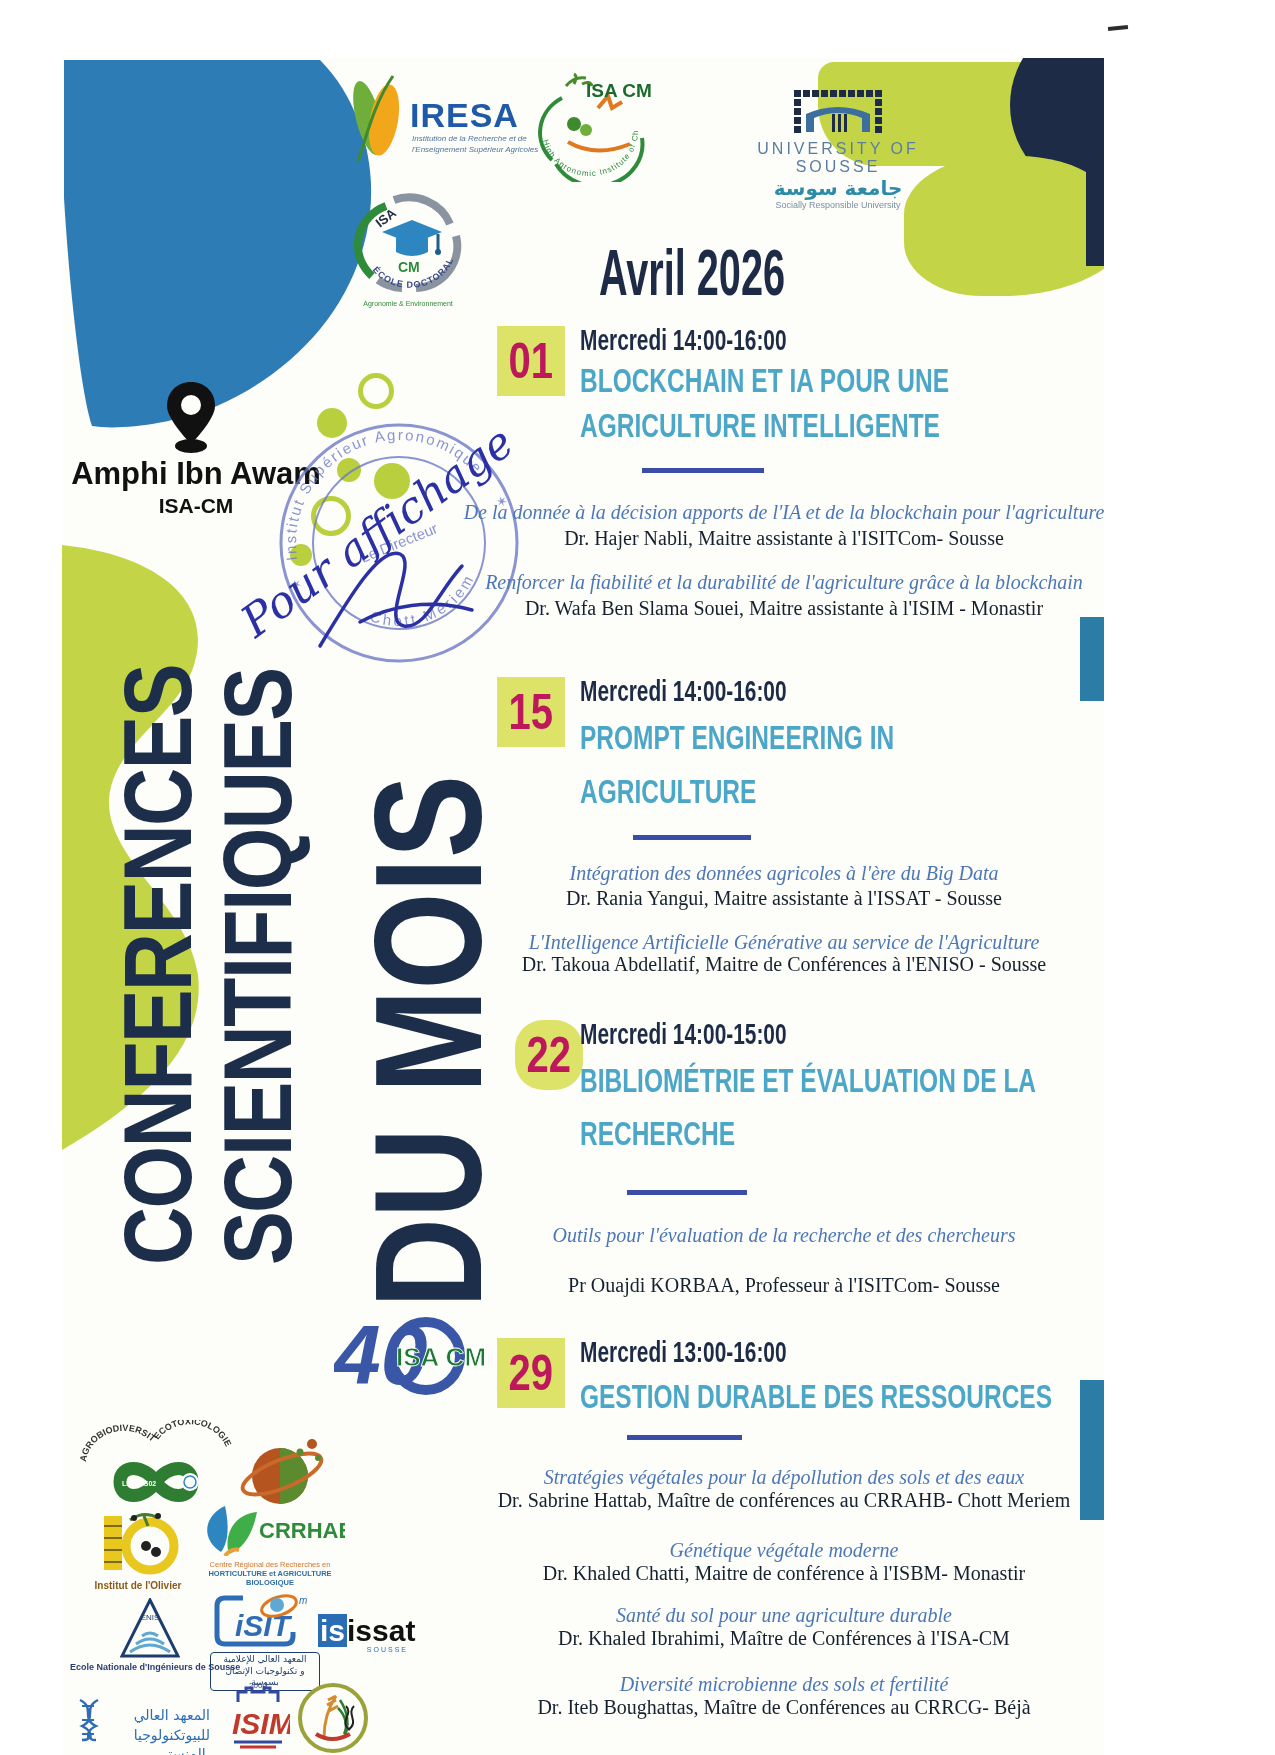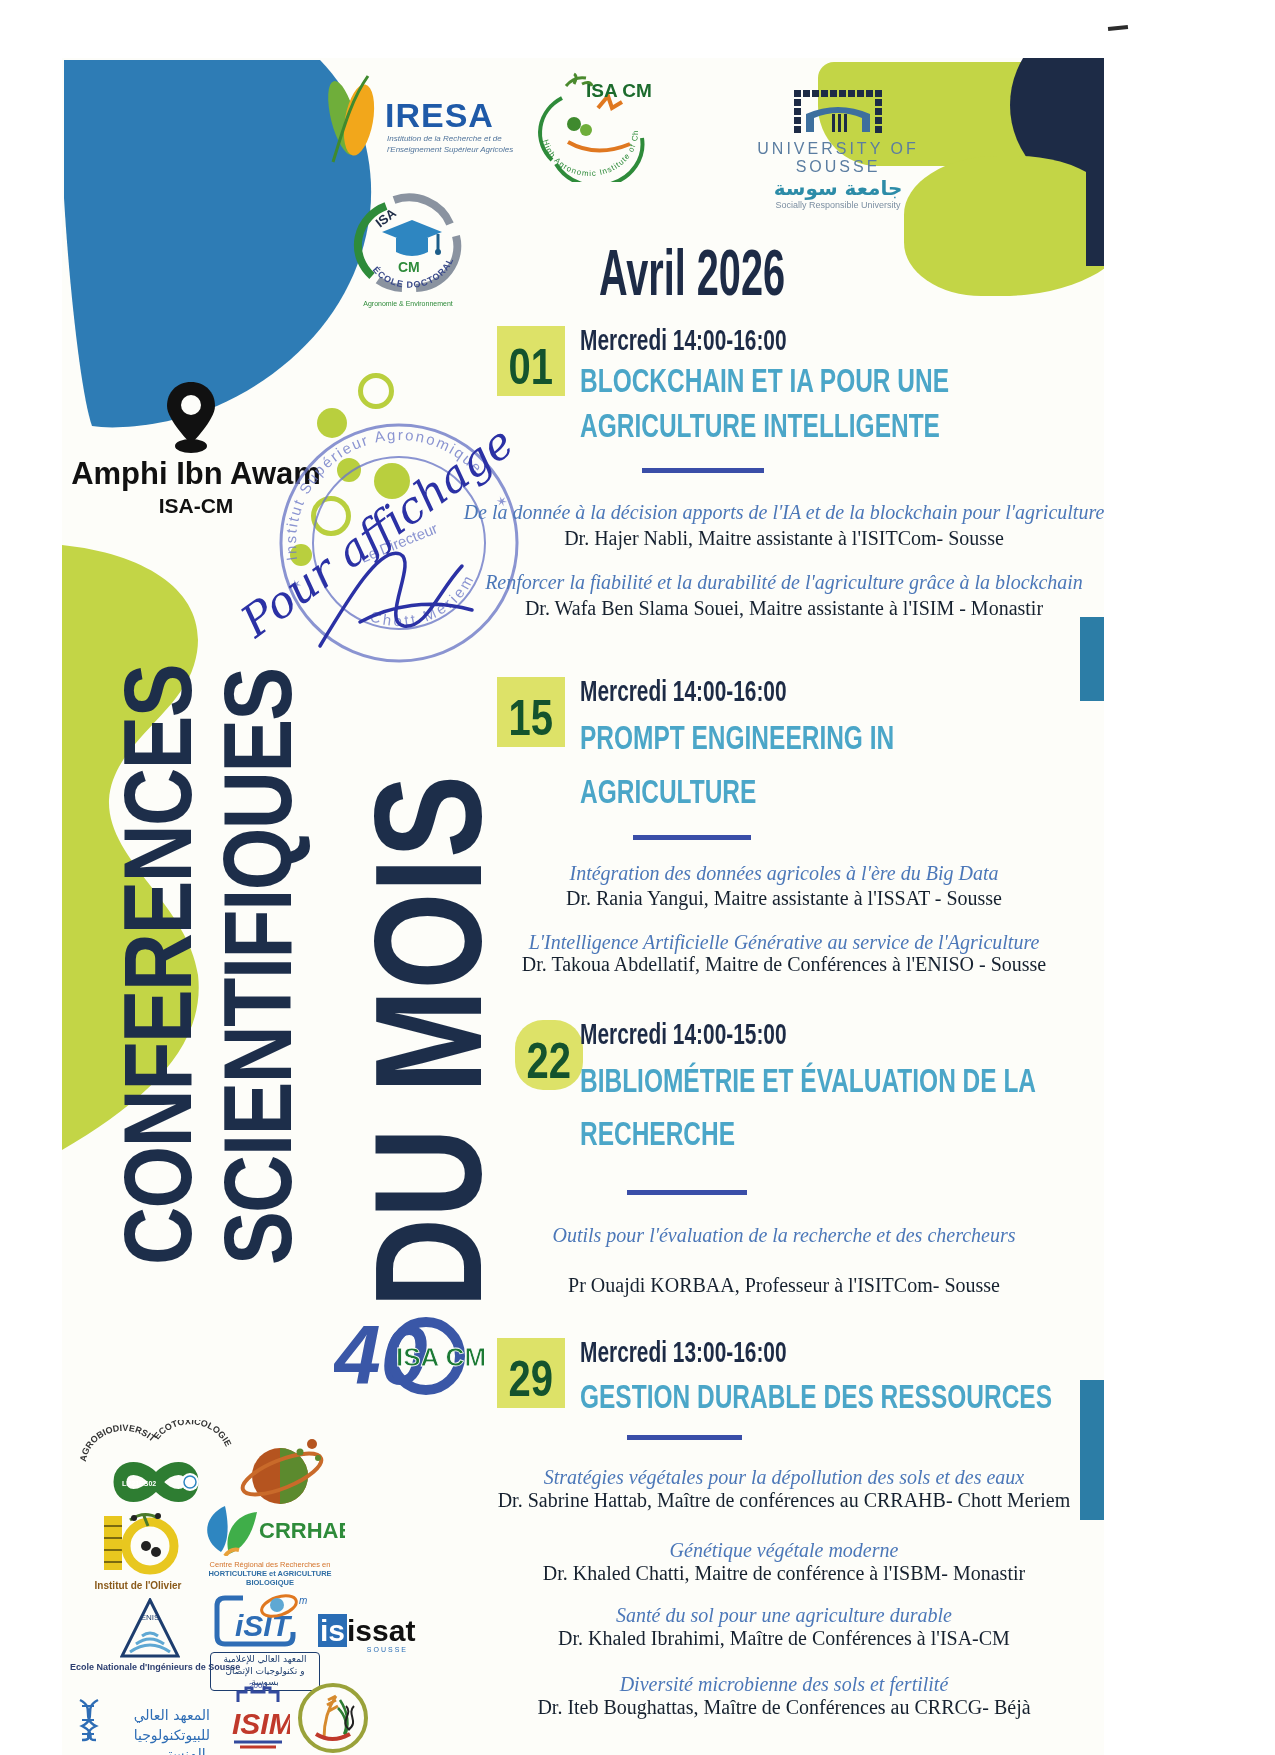--- a/index.html
+++ b/index.html
@@ -3,22 +3,22 @@
 <meta charset="utf-8">
 <style>
   html,body { margin:0; padding:0; background:#fff; }
   body { font-family:"Liberation Sans", sans-serif; }
   .page { position:relative; width:1275px; height:1755px; background:#ffffff; overflow:hidden; }
   .poster { position:absolute; left:62px; top:58px; width:1042px; height:1697px; background:#fdfdf9; overflow:hidden; }
   .abs { position:absolute; }
   
   .cxl { transform:scaleX(0.72); transform-origin:0 0; }
   .vt  { color:#1d2e4a; font-weight:800; white-space:nowrap; }
-  .day { background:#dde268; color:#14532d; font-weight:800; width:68px; height:70px;
-         display:flex; align-items:flex-end; justify-content:center; font-size:50px; }
+  .day { background:#dde268; color:#be185d; font-weight:800; width:68px; height:70px;
+         display:flex; align-items:center; justify-content:center; font-size:50px; }
   .day span { display:inline-block; transform:scaleX(0.8); }
   .sched { color:#1d2b46; font-weight:800; font-size:29px; white-space:nowrap; }
   .ctitle { color:#4ba6c8; font-weight:800; font-size:34px; line-height:1.32; white-space:nowrap; }
   .ctitle span { display:block; }
   .rule { background:#3a4ea8; height:5px; }
   .talk { position:absolute; left:352px; width:740px; text-align:center; }
   .topic { font-family:"Liberation Serif", serif; font-style:italic; font-size:20px; color:#4b77b8; }
   .speaker { font-family:"Liberation Serif", serif; font-size:20px; color:#16212f; }
   .dot { position:absolute; border-radius:50%; background:#b9cf3e; }
   .dotO { position:absolute; border-radius:50%; border:5px solid #b9cf3e; background:transparent; }
@@ -49,21 +49,21 @@
       <path d="M0,487 C95,497 152,542 132,607 C117,657 50,687 47,742 C45,802 126,847 136,917 C144,987 86,1042 0,1092 Z" fill="#c3d546"></path>
     </svg>
 
     <div class="dot" style="left:255px; top:350px; width:30px; height:30px;"></div>
     <div class="dotO" style="left:296px; top:315px; width:26px; height:26px;"></div>
     <div class="dot" style="left:275px; top:400px; width:24px; height:24px;"></div>
     <div class="dot" style="left:312px; top:405px; width:36px; height:36px;"></div>
     <div class="dotO" style="left:249px; top:438px; width:30px; height:30px;"></div>
     <div class="dot" style="left:228px; top:486px; width:22px; height:22px;"></div>
 
-    <div class="abs" style="left:251px; top:12px; width:215px; height:96px;">
+    <div class="abs" style="left:276px; top:12px; width:215px; height:96px;">
       <svg width="70" height="96" viewBox="0 0 70 96" style="position:absolute; left:0; top:0;">
         <ellipse cx="30" cy="48" rx="12" ry="38" fill="#6fae3a" transform="rotate(-14 30 48)"></ellipse>
         <ellipse cx="46" cy="50" rx="14" ry="36" fill="#f2a71b" transform="rotate(10 46 50)"></ellipse>
         <path d="M20,92 C30,60 38,30 55,6" stroke="#3f8a2e" stroke-width="3" fill="none"></path>
       </svg>
       <div class="abs" style="left:72px; top:26px; font-size:34px; font-weight:700; color:#1f5aa8; letter-spacing:1px;">IRESA</div>
       <div class="abs tinytxt" style="left:74px; top:64px;">Institution de la Recherche et de</div>
       <div class="abs tinytxt" style="left:74px; top:75px;">l'Enseignement Supérieur Agricoles</div>
     </div>
 

